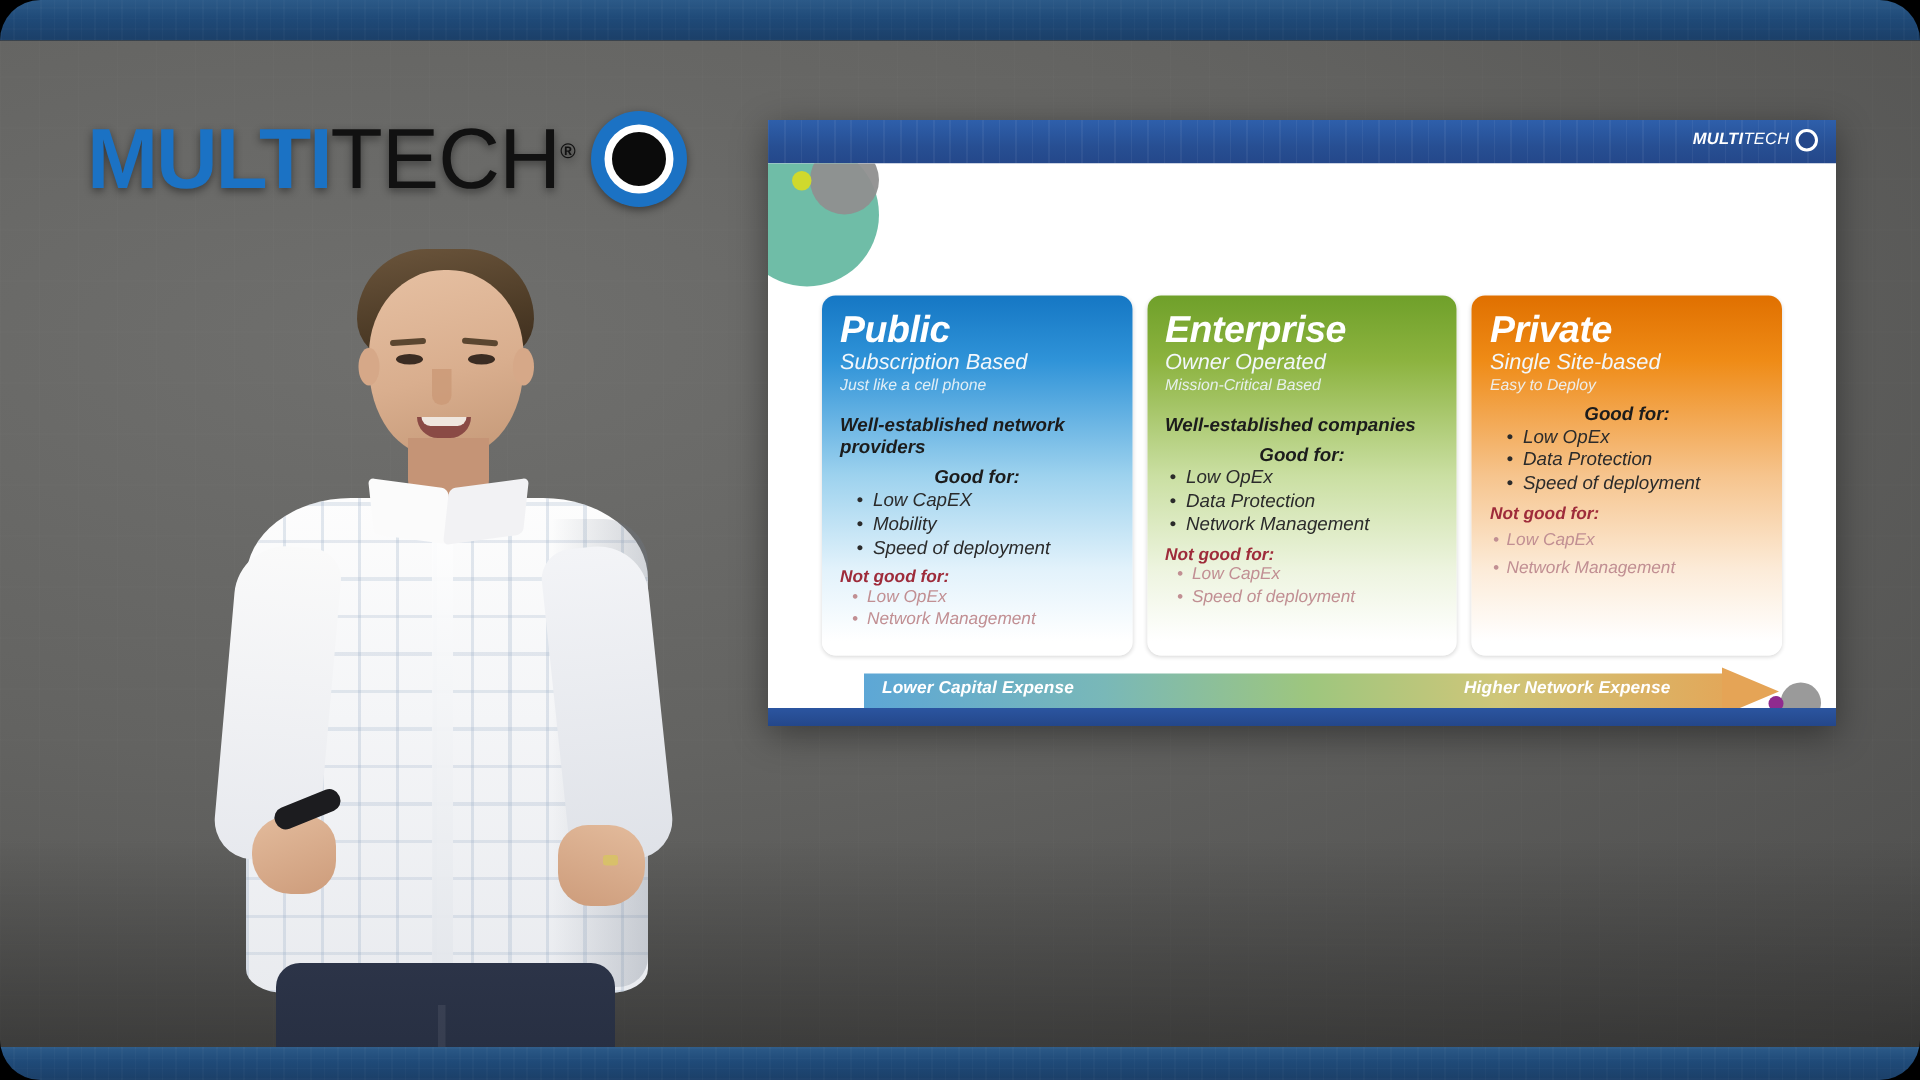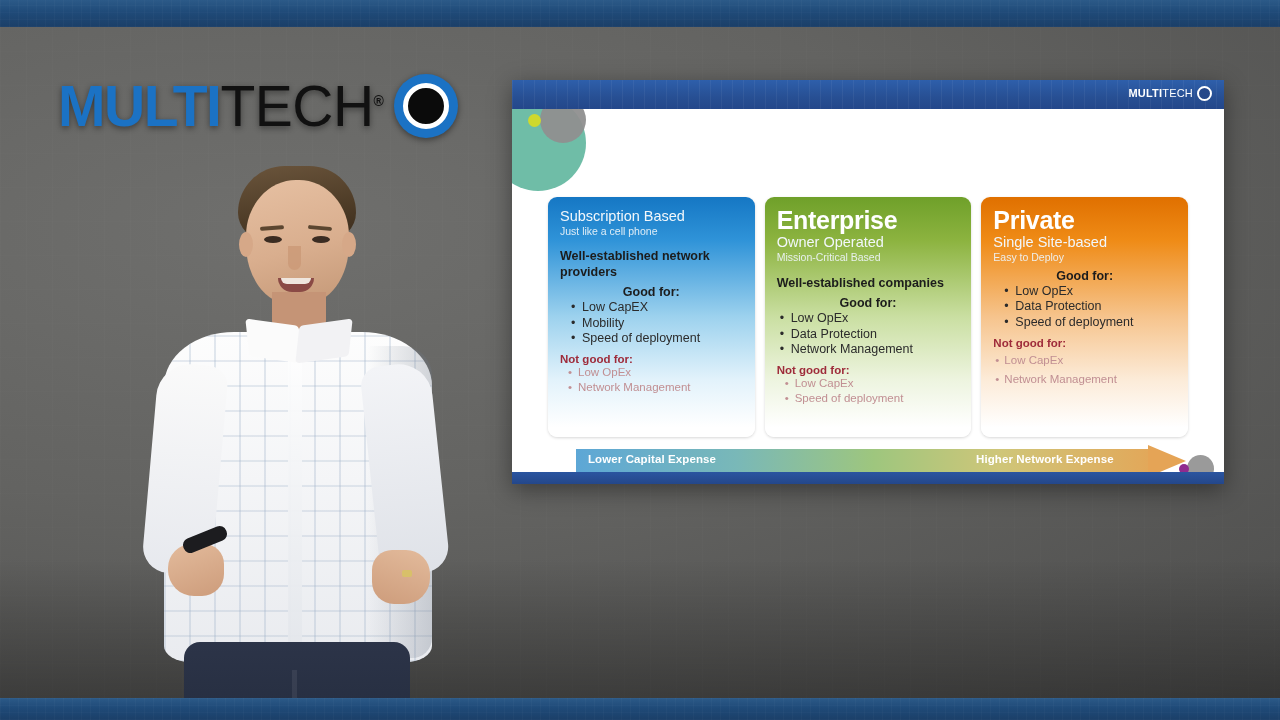--- a/index.html
+++ b/index.html
@@ -7,20 +7,21 @@
   body {
     font-family:"Liberation Sans", sans-serif;
     background:#000;
     position:relative;
   }
 
   
   #video-frame {
     position:absolute; left:0; top:0; width:1280px; height:720px;
     overflow:hidden;
+    border-radius:27px;
   }
 
   
   .band {
     position:absolute; left:0; width:1280px;
     background:
       linear-gradient(180deg,#2c5a88 0%, #1f4a78 45%, #1b3f68 100%);
     overflow:hidden;
   }
   #band-top { top:0; height:27px; }
@@ -123,20 +124,21 @@
     border-radius:16px 16px 0 0;
   }
   #p-pants-seam{left:172px;top:520px;width:5px;height:178px;background:rgba(255,255,255,.07);}
 
   
   #slide {
     position:absolute; left:512px; top:80px; width:712px; height:404px;
     background:#fff;
     box-shadow:0 6px 22px rgba(0,0,0,.40);
     overflow:hidden;
+    font-style:italic;
   }
   #slide-topbar {
     position:absolute; left:0; top:0; width:712px; height:29px;
     background:linear-gradient(180deg,#2e5fab 0%,#274f93 60%,#24478a 100%);
     overflow:hidden;
   }
   #slide-topbar::after{
     content:""; position:absolute; inset:0;
     background:repeating-linear-gradient(90deg, rgba(255,255,255,.05) 0 1px, transparent 1px 11px);
   }
@@ -302,20 +304,21 @@
     <div id="slide-body">
 
       <div id="deco-teal"></div>
       <div id="deco-gray"></div>
       <div id="deco-yellow"></div>
 
 
       <div id="cards">
 
         <div class="card" id="card-public">
+          <div class="card-title">Public</div>
           <div class="card-sub">Subscription Based</div>
           <div class="card-sub2">Just like a cell phone</div>
           <div class="card-lead">Well-established network providers</div>
           <div class="good-head">Good for:</div>
           <ul class="good-list indent">
             <li>Low CapEX</li>
             <li>Mobility</li>
             <li>Speed of deployment</li>
           </ul>
           <div class="bad-head">Not good for:</div>

